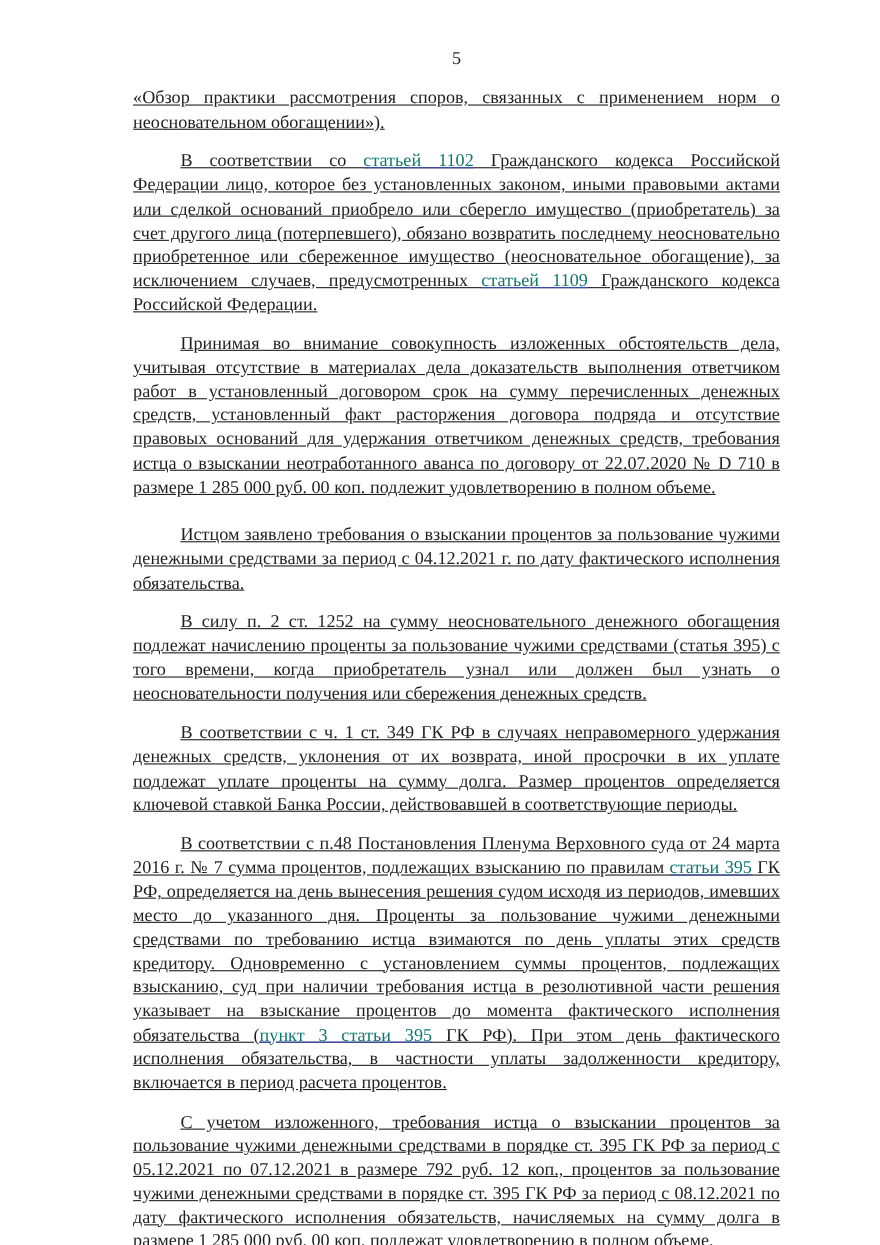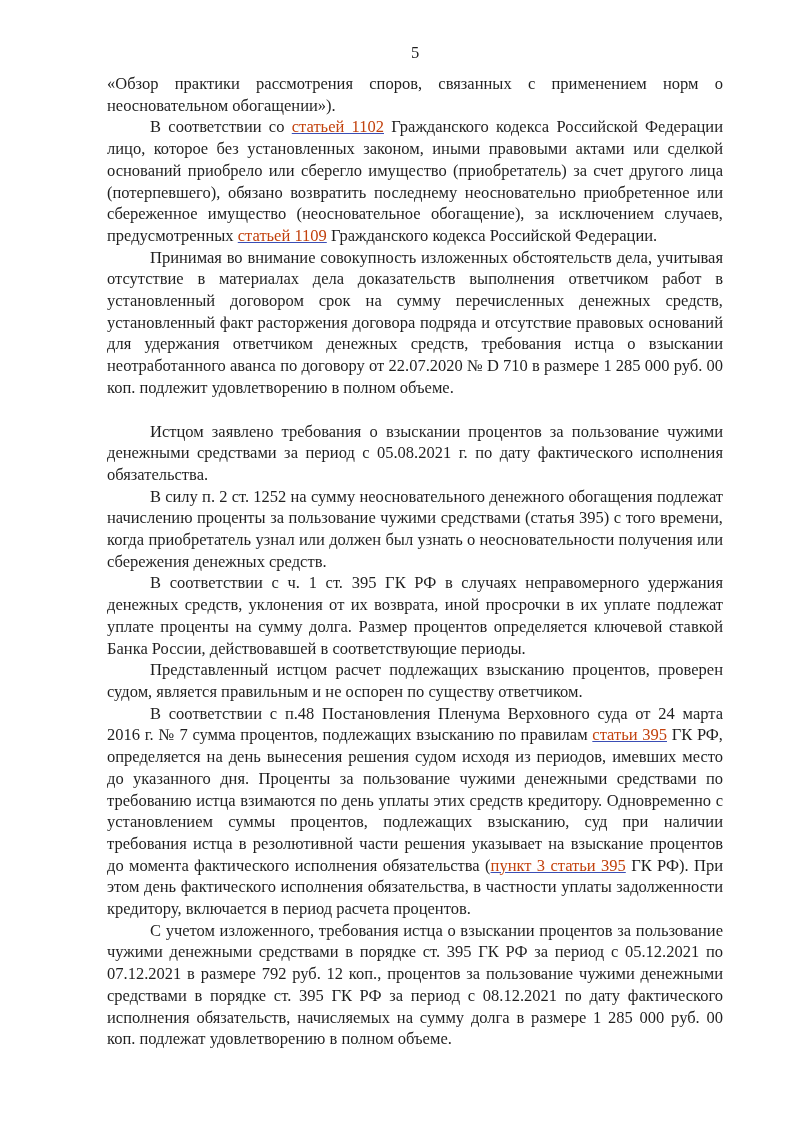--- a/index.html
+++ b/index.html
@@ -23,46 +23,46 @@
     font-size: 16.5px;
     line-height: 22px;
     margin-bottom: 9px;
     color: #1f1f1f;
   }
   .doc-body {
     font-size: 16.5px;
     line-height: 21.7px;
   }
   .para {
-    margin: 0;
+    margin: 14px;
     text-align: justify;
     color: #1f1f1f;
+    text-decoration: underline;
   }
   .para.indent {
     text-indent: 43px;
   }
   .para.space-before {
     margin-top: 22px;
   }
   .doc-link {
-    color: #c2410c;
+    color: #0f766e;
     text-decoration: underline;
     text-decoration-color: #3a4db5;
     cursor: pointer;
   }
 </style>
 </head>
 <body>
 
 <div class="page">
   <div class="page-number">5</div>
   <div class="doc-body" id="doc-body">
       <p class="para"><span>«Обзор практики рассмотрения споров, связанных с применением норм о неосновательном обогащении»).</span></p>
       <p class="para indent"><span>В соответствии со </span><span class="doc-link">статьей 1102</span><span> Гражданского кодекса Российской Федерации лицо, которое без установленных законом, иными правовыми актами или сделкой оснований приобрело или сберегло имущество (приобретатель) за счет другого лица (потерпевшего), обязано возвратить последнему неосновательно приобретенное или сбереженное имущество (неосновательное обогащение), за исключением случаев, предусмотренных </span><span class="doc-link">статьей 1109</span><span> Гражданского кодекса Российской Федерации.</span></p>
       <p class="para indent"><span>Принимая во внимание совокупность изложенных обстоятельств дела, учитывая отсутствие в материалах дела доказательств выполнения ответчиком работ в установленный договором срок на сумму перечисленных денежных средств, установленный факт расторжения договора подряда и отсутствие правовых оснований для удержания ответчиком денежных средств, требования истца о взыскании неотработанного аванса по договору от 22.07.2020 № D 710 в размере 1 285 000 руб. 00 коп. подлежит удовлетворению в полном объеме.</span></p>
-      <p class="para indent space-before"><span>Истцом заявлено требования о взыскании процентов за пользование чужими денежными средствами за период с 05.08.2021 г. по дату фактического исполнения обязательства.</span></p>
+      <p class="para indent space-before"><span>Истцом заявлено требования о взыскании процентов за пользование чужими денежными средствами за период с 04.12.2021 г. по дату фактического исполнения обязательства.</span></p>
       <p class="para indent"><span>В силу п. 2 ст. 1252 на сумму неосновательного денежного обогащения подлежат начислению проценты за пользование чужими средствами (статья 395) с того времени, когда приобретатель узнал или должен был узнать о неосновательности получения или сбережения денежных средств.</span></p>
-      <p class="para indent"><span>В соответствии с ч. 1 ст. 395 ГК РФ в случаях неправомерного удержания денежных средств, уклонения от их возврата, иной просрочки в их уплате подлежат уплате проценты на сумму долга. Размер процентов определяется ключевой ставкой Банка России, действовавшей в соответствующие периоды.</span></p>
-      <p class="para indent"><span>Представленный истцом расчет подлежащих взысканию процентов, проверен судом, является правильным и не оспорен по существу ответчиком.</span></p>
+      <p class="para indent"><span>В соответствии с ч. 1 ст. 349 ГК РФ в случаях неправомерного удержания денежных средств, уклонения от их возврата, иной просрочки в их уплате подлежат уплате проценты на сумму долга. Размер процентов определяется ключевой ставкой Банка России, действовавшей в соответствующие периоды.</span></p>
       <p class="para indent"><span>В соответствии с п.48 Постановления Пленума Верховного суда от 24 марта 2016 г. № 7 сумма процентов, подлежащих взысканию по правилам </span><span class="doc-link">статьи 395</span><span> ГК РФ, определяется на день вынесения решения судом исходя из периодов, имевших место до указанного дня. Проценты за пользование чужими денежными средствами по требованию истца взимаются по день уплаты этих средств кредитору. Одновременно с установлением суммы процентов, подлежащих взысканию, суд при наличии требования истца в резолютивной части решения указывает на взыскание процентов до момента фактического исполнения обязательства (</span><span class="doc-link">пункт 3 статьи 395</span><span> ГК РФ). При этом день фактического исполнения обязательства, в частности уплаты задолженности кредитору, включается в период расчета процентов.</span></p>
       <p class="para indent"><span>С учетом изложенного, требования истца о взыскании процентов за пользование чужими денежными средствами в порядке ст. 395 ГК РФ за период с 05.12.2021 по 07.12.2021 в размере 792 руб. 12 коп., процентов за пользование чужими денежными средствами в порядке ст. 395 ГК РФ за период с 08.12.2021 по дату фактического исполнения обязательств, начисляемых на сумму долга в размере 1 285 000 руб. 00 коп. подлежат удовлетворению в полном объеме.</span></p>
     </div>
 </div>
 
 </body></html>

